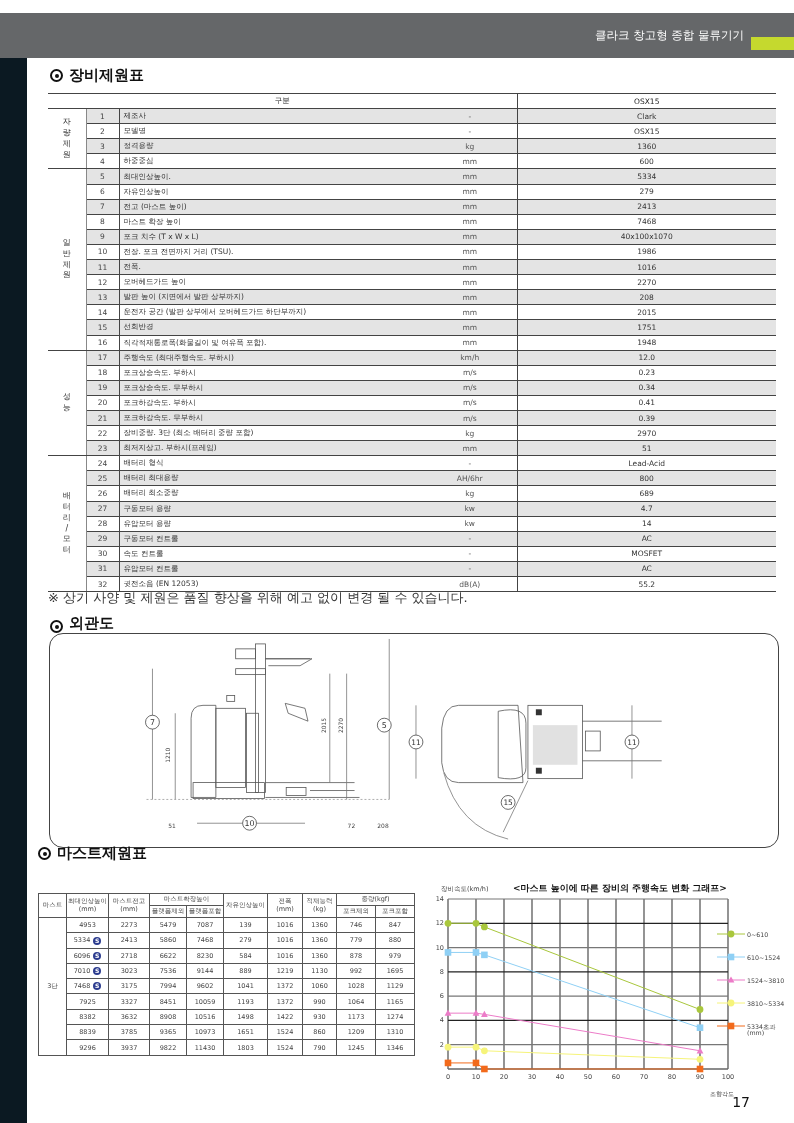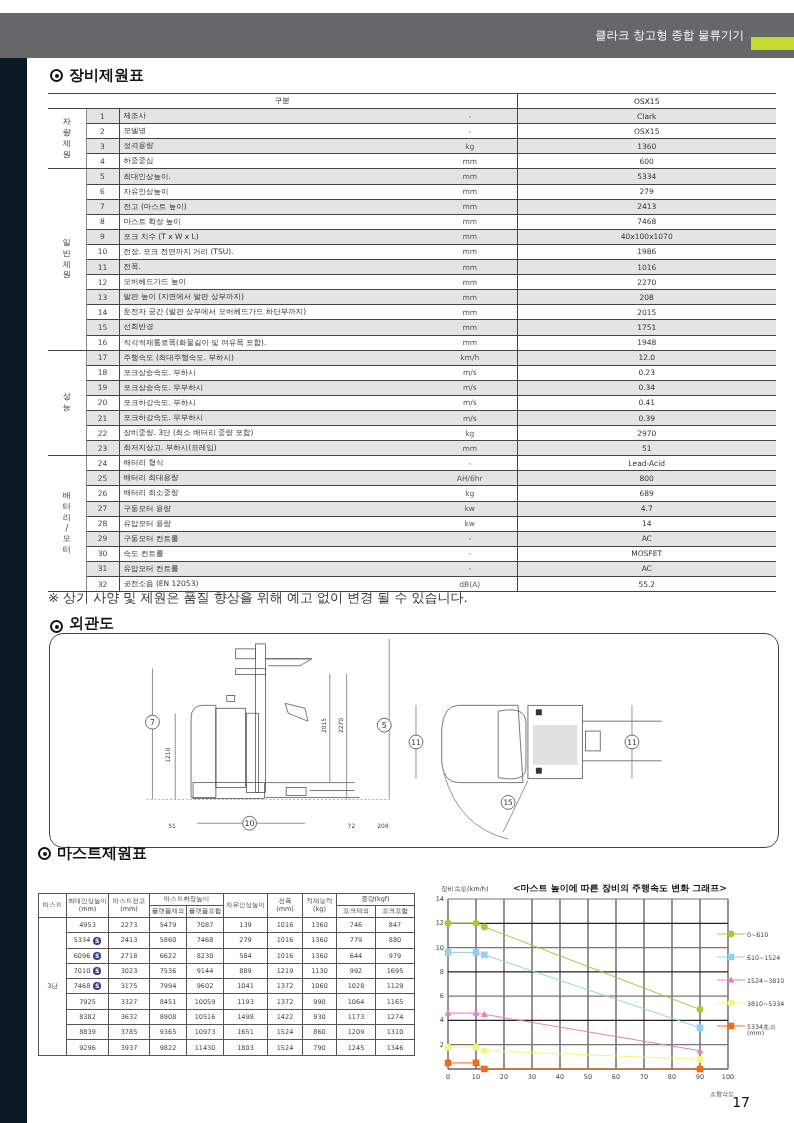--- a/index.html
+++ b/index.html
@@ -426,21 +426,21 @@
         <td><span>880</span></td>
       </tr>
       <tr>
         <td><span>6096</span><span class="s-badge">S</span></td>
         <td><span>2718</span></td>
         <td><span>6622</span></td>
         <td><span>8230</span></td>
         <td><span>584</span></td>
         <td><span>1016</span></td>
         <td><span>1360</span></td>
-        <td><span>644</span></td>
+        <td><span>878</span></td>
         <td><span>979</span></td>
       </tr>
       <tr>
         <td><span>7010</span><span class="s-badge">S</span></td>
         <td><span>3023</span></td>
         <td><span>7536</span></td>
         <td><span>9144</span></td>
         <td><span>889</span></td>
         <td><span>1219</span></td>
         <td><span>1130</span></td>

